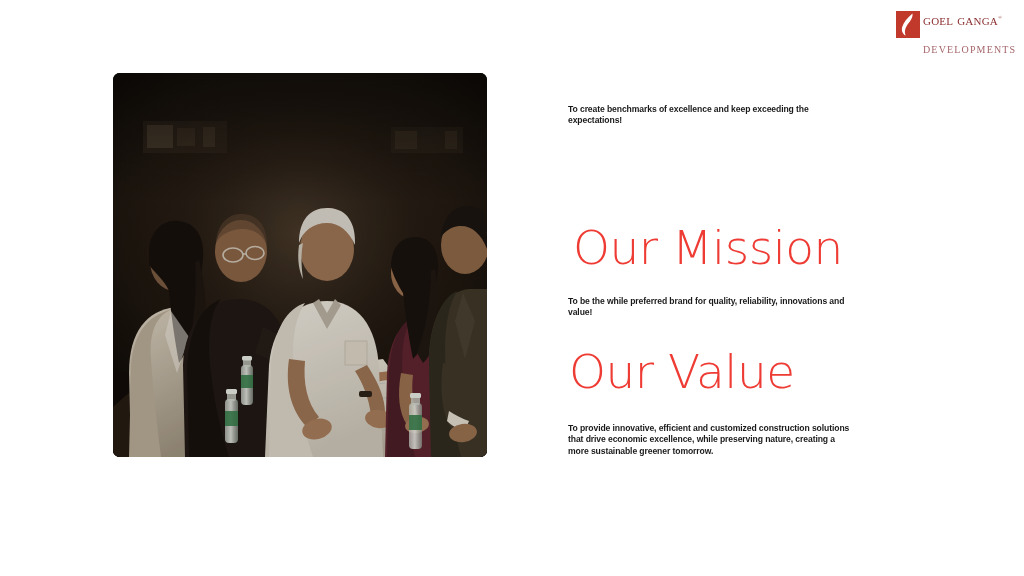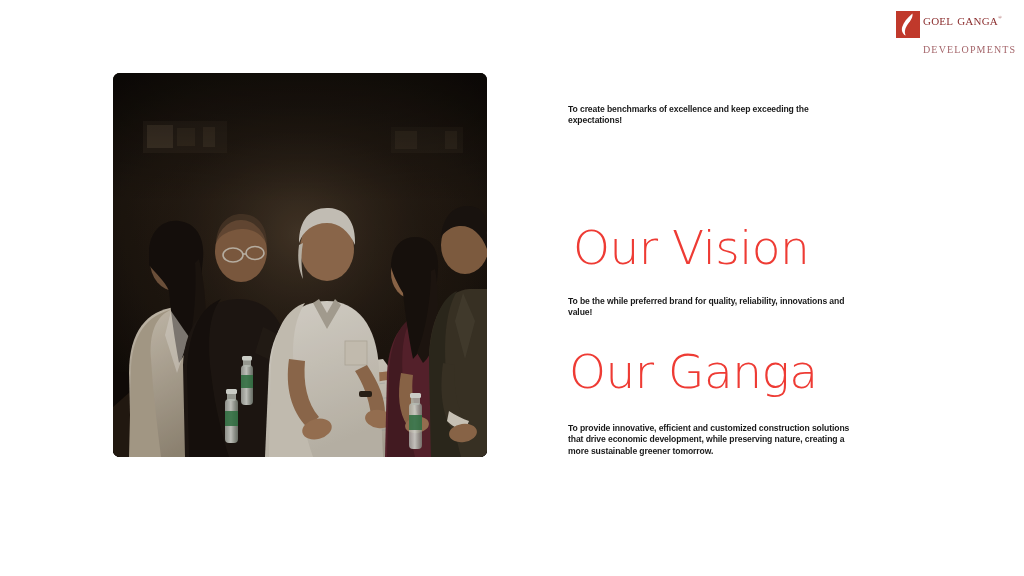--- a/index.html
+++ b/index.html
@@ -321,22 +321,22 @@
   </svg>
 </div>
 
 <div class="content">
 
   <section class="block block-vision">
     <p class="body-text sub-vision">To create benchmarks of excellence and keep exceeding the expectations!</p>
   </section>
 
   <section class="block block-mission">
-    <h2 class="heading">Our Vision</h2>
+    <h2 class="heading">Our Mission</h2>
     <p class="body-text sub-mission">To be the while preferred brand for quality, reliability, innovations and value!</p>
   </section>
 
   <section class="block block-value">
-    <h2 class="heading">Our Ganga</h2>
-    <p class="body-text sub-value">To provide innovative, efficient and customized construction solutions that drive economic development, while preserving nature, creating a more sustainable greener tomorrow.</p>
+    <h2 class="heading">Our Value</h2>
+    <p class="body-text sub-value">To provide innovative, efficient and customized construction solutions that drive economic excellence, while preserving nature, creating a more sustainable greener tomorrow.</p>
   </section>
 
 </div>
 
 </body></html>

